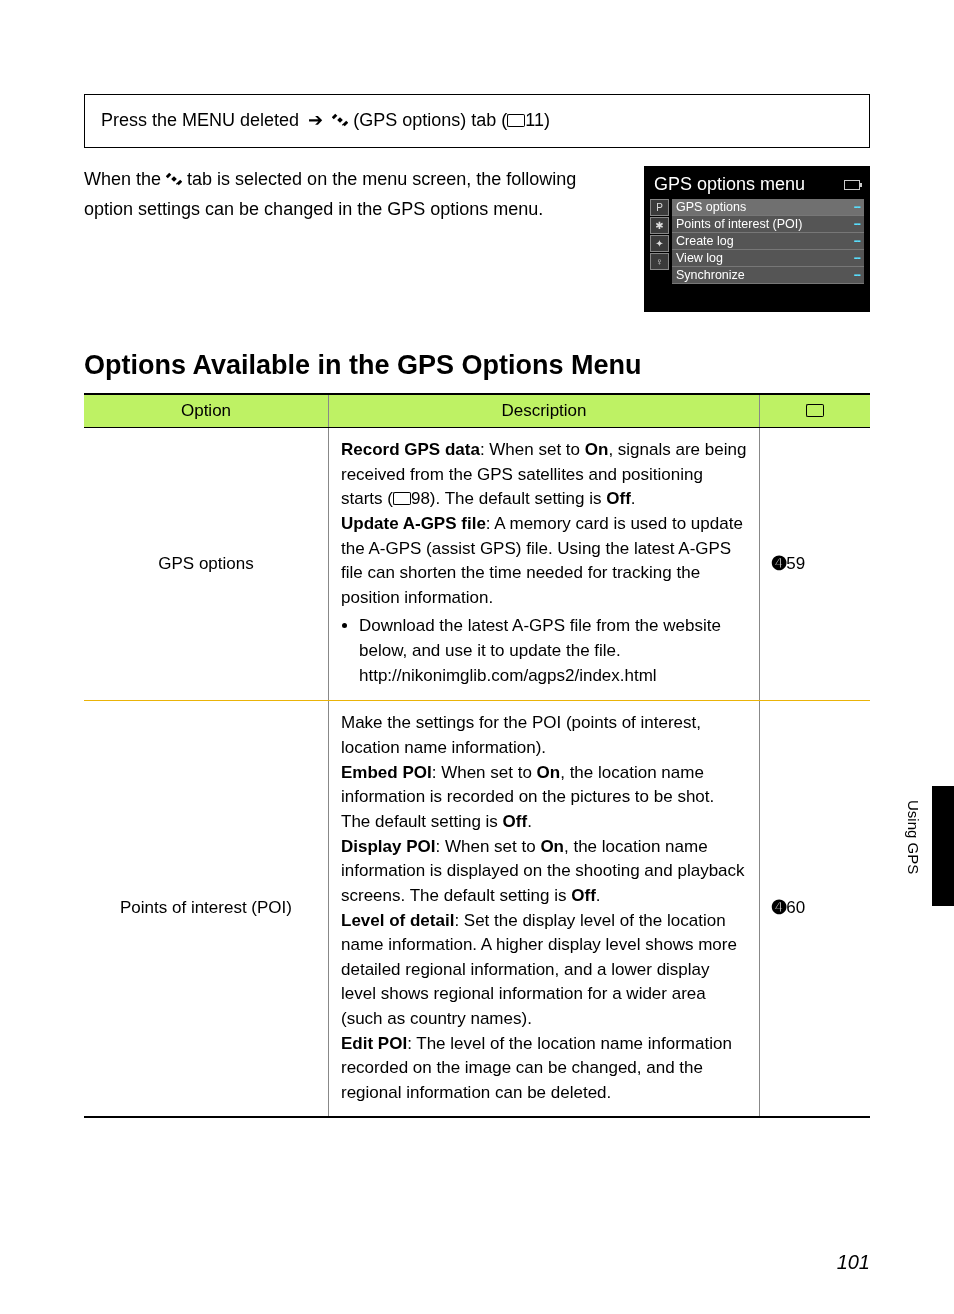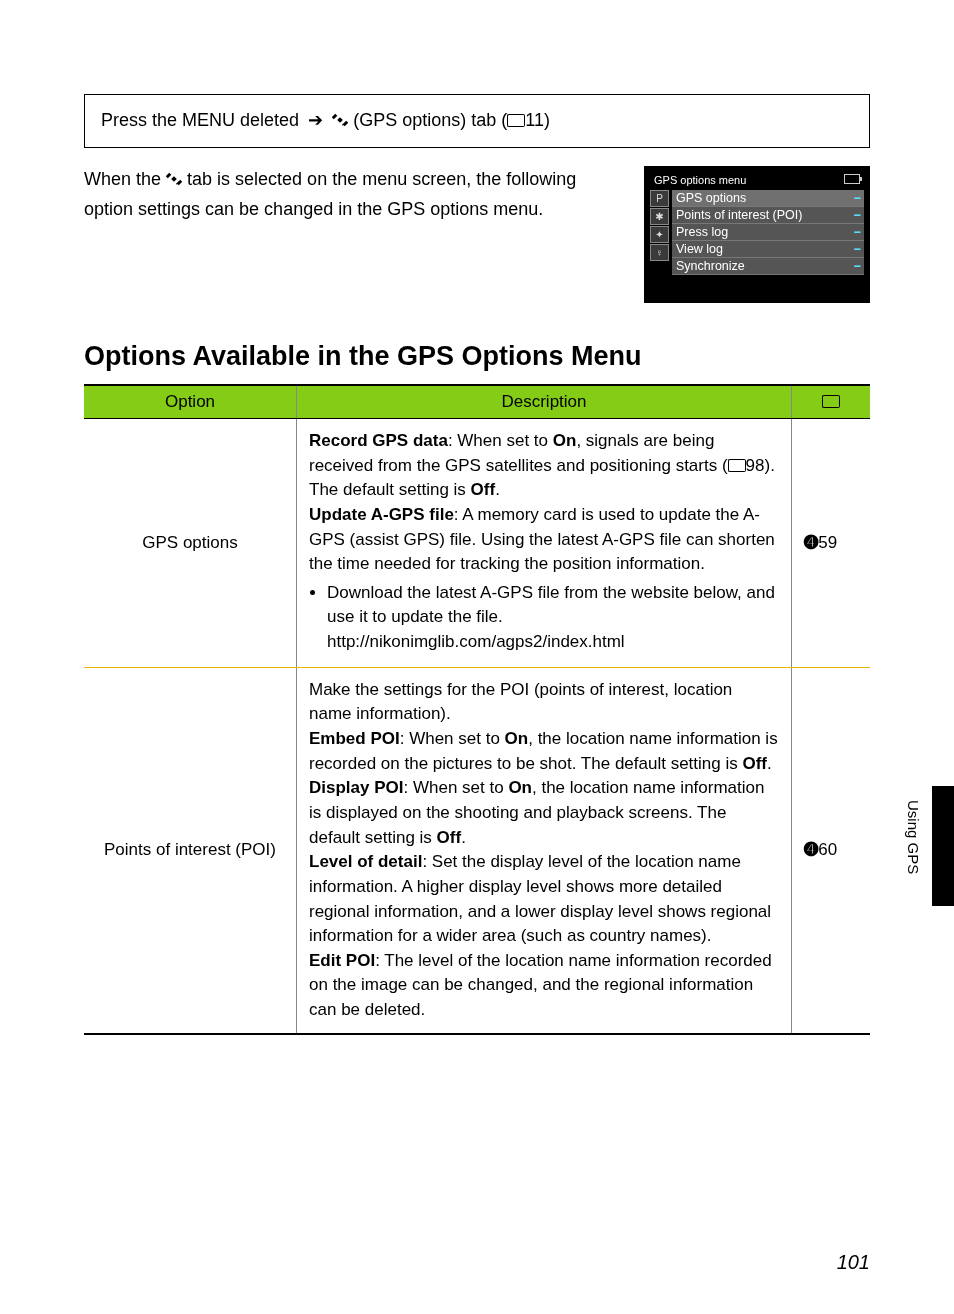--- a/index.html
+++ b/index.html
@@ -4,31 +4,31 @@
 <style>
   html,body{margin:0;padding:0;background:#fff;font-family:"Myriad Pro","Segoe UI",Arial,sans-serif;color:#000;}
   .page{width:954px;height:1314px;position:relative;box-sizing:border-box;padding:60px 84px 0 84px;}
   .title-bar{background:#c7c8ca;padding:10px 14px;font-size:28px;font-weight:700;line-height:1.25;}
   .menu-glyph{font-family:Arial,sans-serif;letter-spacing:0;font-weight:400;}
   .nav-box{border:1px solid #000;margin-top:34px;padding:14px 16px;font-size:18px;}
   .nav-box .arrow{font-size:18px;margin:0 4px;}
   .intro-row{display:flex;margin-top:18px;align-items:flex-start;gap:44px;}
   .intro-text{flex:1;font-size:18px;line-height:1.55;}
   .lcd{width:226px;background:#000;color:#fff;font-size:12.5px;padding:6px 6px 28px 6px;box-sizing:border-box;}
-  .lcd-title{display:flex;justify-content:space-between;padding:2px 4px 4px 4px;font-size:11px;}
+  .lcd-title{display:flex;justify-content:space-between;align-items:center;padding:2px 4px 4px 4px;font-size:18px;}
   .lcd-body{display:flex;gap:3px;}
   .lcd-icons{display:flex;flex-direction:column;gap:1px;}
   .lcd-icons div{width:17px;height:15px;border:1px solid #888;background:#3a3a3a;font-size:10px;line-height:15px;text-align:center;color:#ddd;}
   .lcd-rows{flex:1;display:flex;flex-direction:column;}
   .lcd-row{display:flex;justify-content:space-between;align-items:center;background:#555;border-bottom:1px solid #777;padding:1px 4px;font-size:12.5px;}
   .lcd-row.first{background:#707070;}
   .lcd-dash{color:#59e0ff;font-weight:700;letter-spacing:-1px;}
   h2.sub{font-size:27px;font-weight:700;margin:38px 0 12px 0;}
   table.opts{width:100%;border-collapse:collapse;font-size:17px;}
-  table.opts th{background:#84cc16;font-weight:400;text-align:center;border-top:2px solid #000;border-bottom:1px solid #000;border-left:1px solid #888;border-right:1px solid #888;padding:6px 0;}
+  table.opts th{background:#bef264;font-weight:400;text-align:center;border-top:2px solid #000;border-bottom:1px solid #000;border-left:1px solid #888;border-right:1px solid #888;padding:6px 16px;}
   table.opts th:first-child{border-left:none;}
   table.opts th:last-child{border-right:none;}
   table.opts td{border-bottom:1px solid #eab308;border-left:1px solid #888;padding:10px 12px;vertical-align:middle;line-height:1.45;}
   table.opts tr:last-child td{border-bottom:2px solid #000;}
   table.opts td:first-child{border-left:none;text-align:center;}
   table.opts td:last-child{border-right:none;white-space:nowrap;}
   .book-icon{display:inline-block;width:18px;height:13px;position:relative;vertical-align:-1px;}
   .book-icon::before,.book-icon::after{content:"";position:absolute;top:0;width:8px;height:11px;border:1.3px solid #000;border-radius:1px 0 0 1px;}
   .book-icon::before{left:0;border-right:none;border-radius:2px 0 0 2px;}
   .book-icon::after{right:0;border-left:none;border-radius:0 2px 2px 0;}
@@ -87,21 +87,21 @@
         <div class="lcd-rows">
           <div class="lcd-row first">
               <span>GPS options</span>
               <span class="lcd-dash">--</span>
             </div>
           <div class="lcd-row">
               <span>Points of interest (POI)</span>
               <span class="lcd-dash">--</span>
             </div>
           <div class="lcd-row">
-              <span>Press log</span>
+              <span>Create log</span>
               <span class="lcd-dash">--</span>
             </div>
           <div class="lcd-row">
               <span>View log</span>
               <span class="lcd-dash">--</span>
             </div>
           <div class="lcd-row">
               <span>Synchronize</span>
               <span class="lcd-dash">--</span>
             </div>

